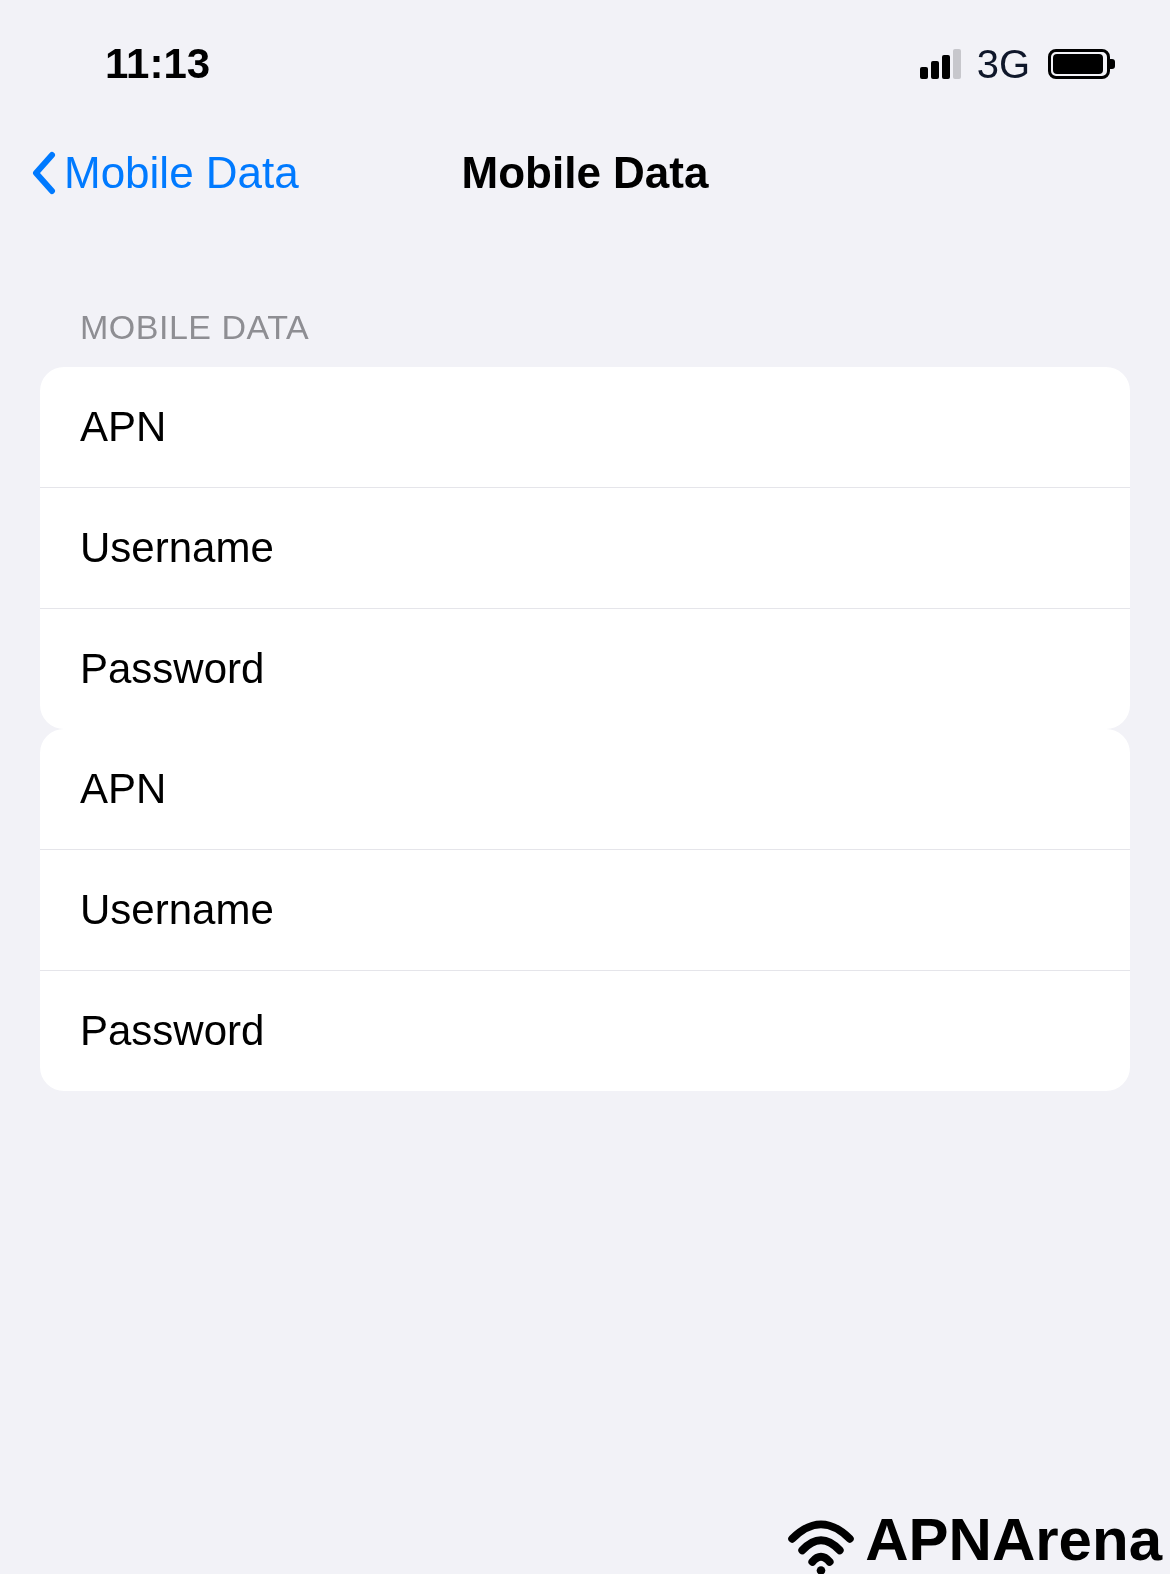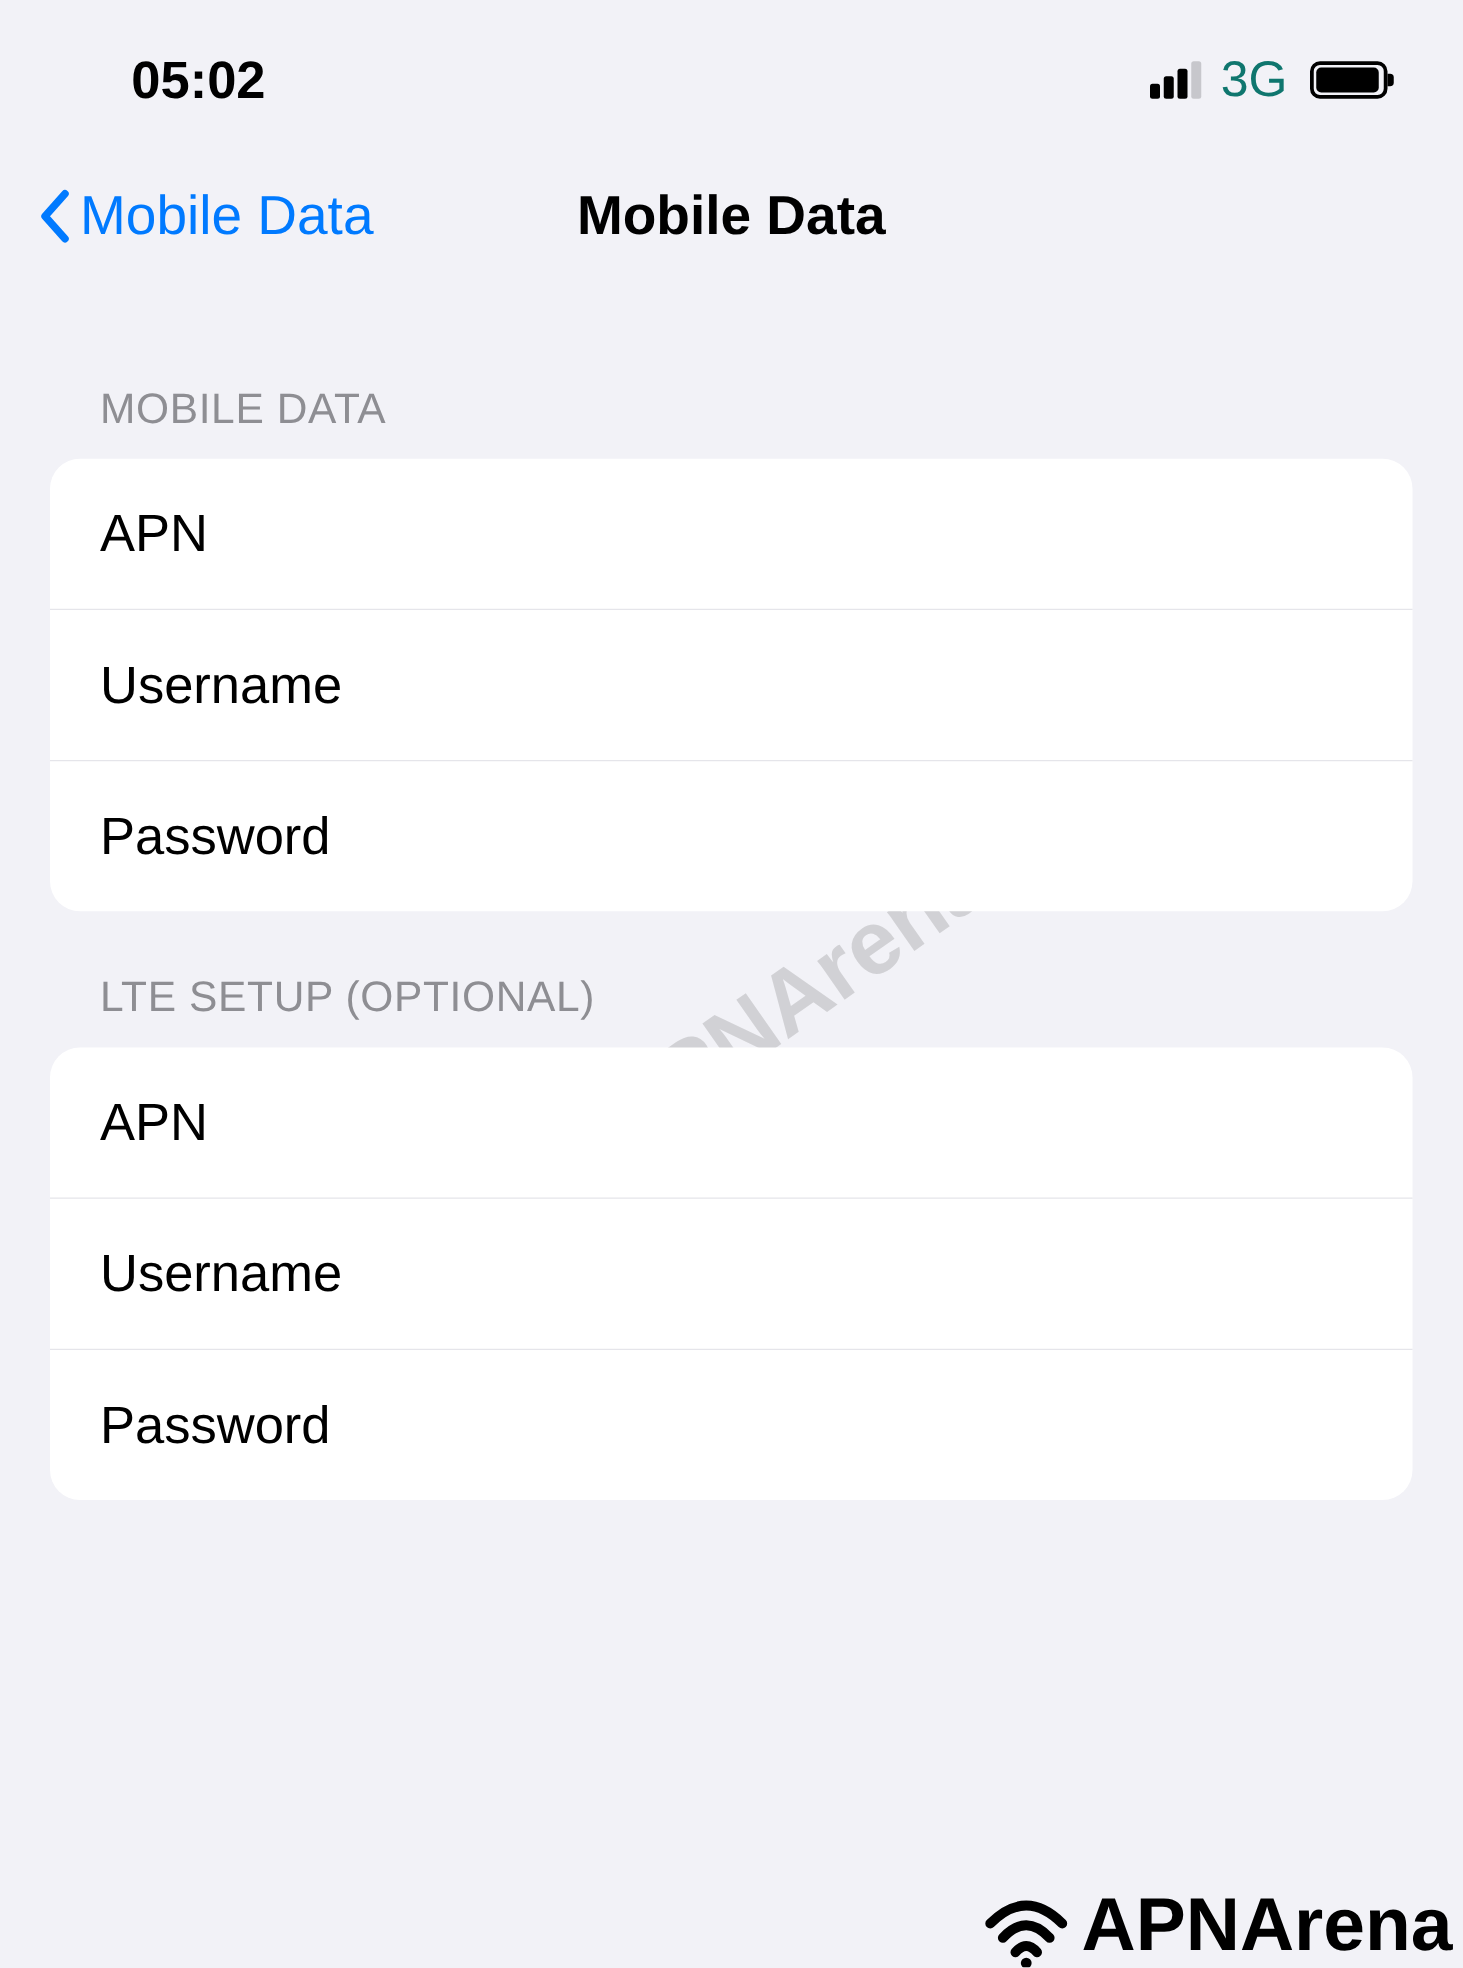--- a/index.html
+++ b/index.html
@@ -42,21 +42,21 @@
       background: #000;
       border-radius: 2px;
     }
     .signal-bar.b1 { height: 12px; }
     .signal-bar.b2 { height: 18px; }
     .signal-bar.b3 { height: 24px; }
     .signal-bar.b4 { height: 30px; background: #c7c7cc; }
     .network-type {
       font-size: 40px;
       font-weight: 400;
-      color: #0f766e;
+      color: #0f172a;
       margin-left: 6px;
     }
     .battery {
       width: 62px;
       height: 30px;
       border: 3px solid #000;
       border-radius: 8px;
       position: relative;
       margin-left: 8px;
     }
@@ -192,21 +192,21 @@
     }
     .content {
       position: relative;
       z-index: 2;
     }
   </style>
 </head>
 <body>
 
 <div class="status-bar">
-  <div class="status-time">05:02</div>
+  <div class="status-time">11:13</div>
   <div class="status-right">
     <div class="signal-bars">
       <div class="signal-bar b1"></div>
       <div class="signal-bar b2"></div>
       <div class="signal-bar b3"></div>
       <div class="signal-bar b4"></div>
     </div>
     <div class="network-type">3G</div>
     <div class="battery">
       <div class="battery-fill"></div>
@@ -247,21 +247,20 @@
     <div class="field-row">
       <div class="field-label">Username</div>
       <input class="field-value" value="" style="">
     </div>
     <div class="field-row">
       <div class="field-label">Password</div>
       <input class="field-value" type="password" value="" style="">
     </div>
   </div>
 
-  <div class="section-header">LTE SETUP (OPTIONAL)</div>
   <div class="section-group">
     <div class="field-row">
       <div class="field-label">APN</div>
       <input class="field-value" value="" style="">
     </div>
     <div class="field-row">
       <div class="field-label">Username</div>
       <input class="field-value" value="" style="">
     </div>
     <div class="field-row">

